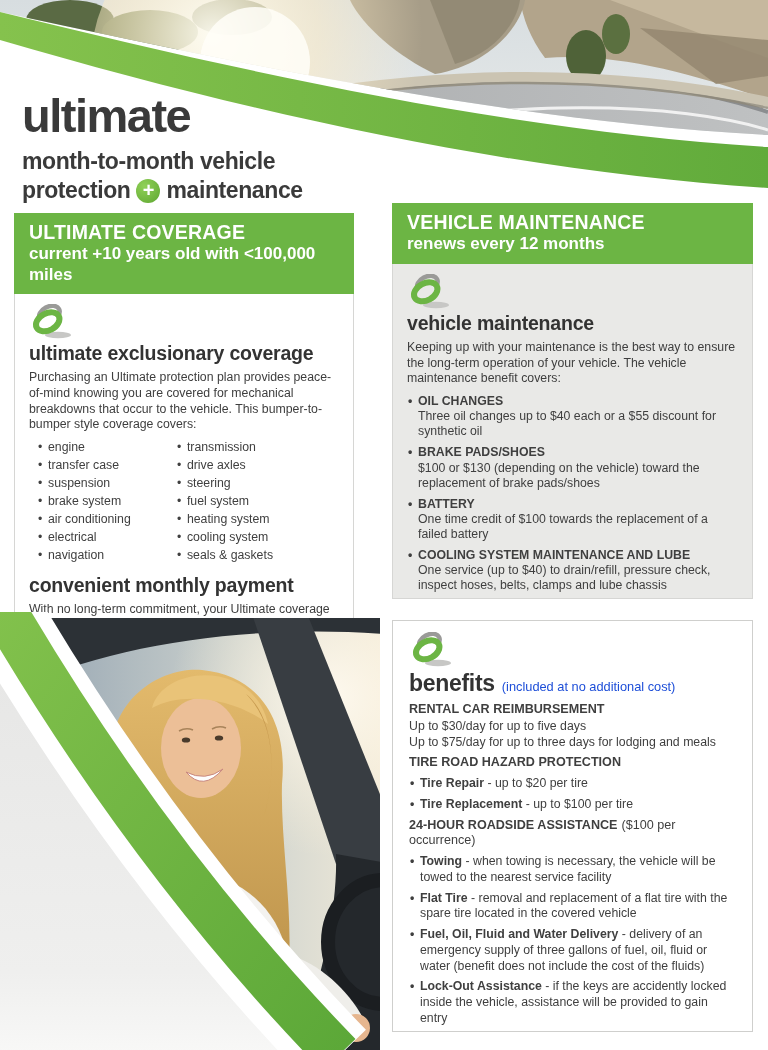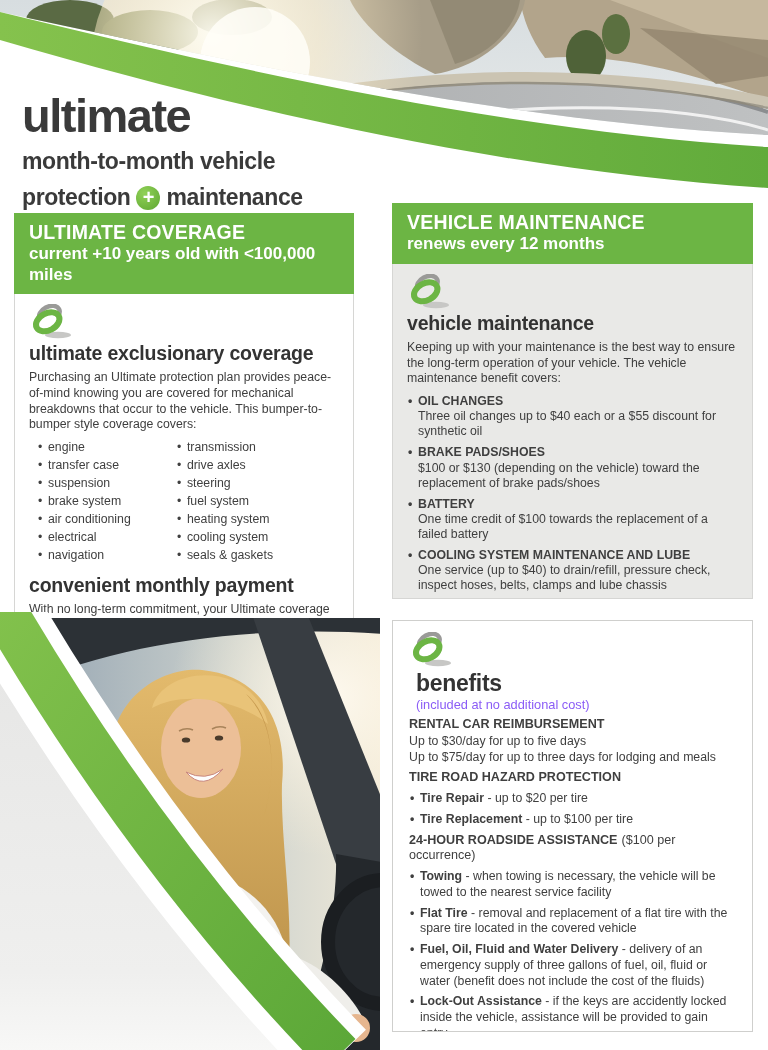--- a/index.html
+++ b/index.html
@@ -6,21 +6,21 @@
   .page{position:relative;width:768px;height:1050px;background:#fff;overflow:hidden;
         font-family:"Liberation Sans",sans-serif;color:#3f3f3f;}
 
   
   .hero{position:absolute;left:0;top:0;}
 
   
   .title-block{position:absolute;left:22px;top:92px;color:#3a3a3a;z-index:3;}
   .brand{font-size:47px;font-weight:700;letter-spacing:-1.5px;line-height:1;}
   .sub1{font-size:23px;font-weight:700;letter-spacing:-0.4px;margin-top:10px;line-height:1.12;}
-  .sub2{font-size:23px;font-weight:700;letter-spacing:-0.4px;display:flex;align-items:center;margin-top:10px;line-height:1.12;}
+  .sub2{font-size:23px;font-weight:700;letter-spacing:-0.4px;display:flex;align-items:center;margin-top:3px;line-height:1.12;}
   .plus{width:24px;height:24px;border-radius:50%;flex:0 0 24px;
         background:radial-gradient(circle at 35% 30%, #90d157, #5ea631);
         color:#fff;font-size:20px;font-weight:700;display:flex;align-items:center;justify-content:center;margin:0 6px;}
 
   
   .col-left{position:absolute;left:14px;top:213px;width:340px;}
   .col-right{position:absolute;left:392px;top:203px;width:361px;}
   .banner{background:#6cb544;color:#fff;padding:8px 15px 9px;}
   .banner-title{font-size:19.5px;font-weight:700;line-height:1.15;letter-spacing:.2px;}
   .banner-sub{font-size:17px;font-weight:700;line-height:1.2;margin-top:1px;}
@@ -39,23 +39,23 @@
   .m-list{font-size:12.3px;}
   .m-item{margin-bottom:6px;}
   .m-label{font-weight:700;position:relative;padding-left:11px;line-height:1.25;}
   .m-label::before{content:"\2022";position:absolute;left:1px;}
   .m-desc{padding-left:11px;line-height:1.22;}
   .logo{display:block;margin:1px 0 2px -2px;}
 
   
   .benefits{position:absolute;left:392px;top:620px;width:361px;height:412px;background:#fff;
             border:1px solid #cfcfcd;box-sizing:border-box;padding:10px 16px;overflow:hidden;}
-  .benefits-head{display:flex;align-items:baseline;margin:0 0 3px;flex-direction:column;}
+  .benefits-head{display:flex;align-items:baseline;margin:0 0 3px;}
   .benefits-title{font-size:23px;font-weight:700;color:#333;letter-spacing:-0.3px;}
-  .benefits-note{font-size:12.8px;margin-left:7px;color:#8b5cf6;}
+  .benefits-note{font-size:12.8px;margin-left:7px;color:#1d4ed8;}
   .b-title{font-size:12.6px;font-weight:700;margin-top:5px;line-height:1.25;}
   .b-title .note{font-weight:400;margin-left:4px;}
   .b-text{font-size:12.3px;line-height:1.25;margin-top:1px;}
   .b-bullet{font-size:12.3px;position:relative;padding-left:11px;margin-top:5px;line-height:1.28;}
   .b-bullet::before{content:"\2022";position:absolute;left:1px;font-weight:700;}
   .bb{font-weight:700;}
 
   
   .driver{position:absolute;left:0;top:612px;}
 </style>

